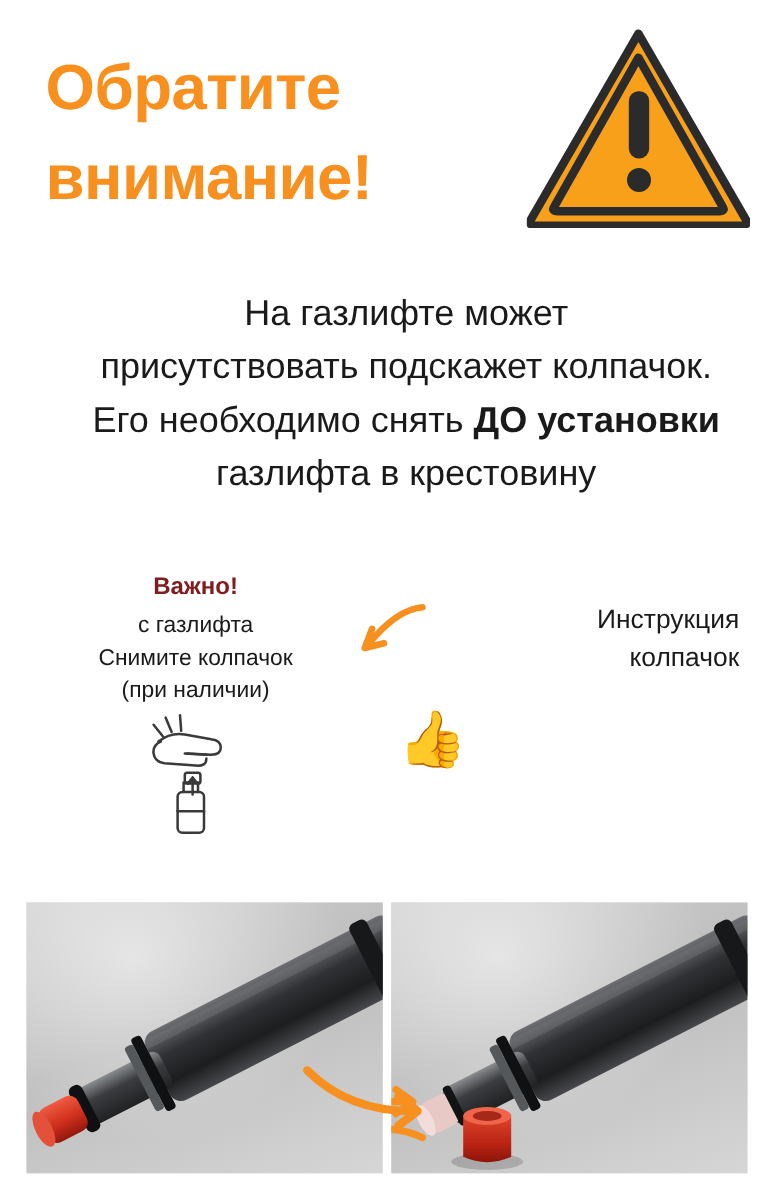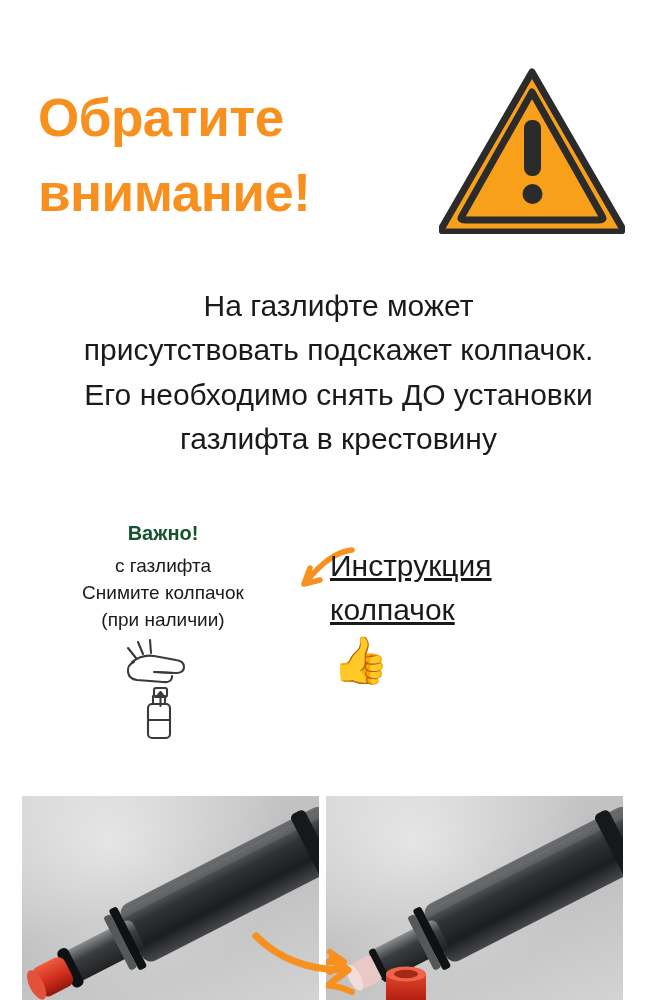--- a/index.html
+++ b/index.html
@@ -18,21 +18,20 @@
   .page {
     position: relative;
     width: 645px;
     height: 1000px;
   }
 
   
   .header {
     position: relative;
     height: 215px;
-    margin-top: 44px;
   }
   .headline {
     position: absolute;
     left: 38px;
     top: 36px;
     width: 400px;
     color: #F7901E;
     font-size: 53px;
     font-weight: bold;
     line-height: 1.42;
@@ -56,21 +55,21 @@
     left: 0;
     top: 240px;
     width: 645px;
     text-align: center;
     font-size: 30px;
     line-height: 1.48;
     color: #1a1a1a;
     margin-left: 16px;
   }
   .para .bold {
-    font-weight: normal;
+    font-weight: bold;
   }
 
   
   .middle {
     position: absolute;
     top: 478px;
     left: 0;
     width: 645px;
     height: 260px;
   }
@@ -78,21 +77,21 @@
   .note-block {
     position: absolute;
     left: 58px;
     top: 0;
     width: 210px;
     text-align: center;
   }
   .note-title {
     font-size: 20px;
     font-weight: bold;
-    color: #14532d;
+    color: #7f1d1d;
     margin-bottom: 8px;
   }
   .note-text {
     font-size: 19px;
     line-height: 1.42;
     color: #1a1a1a;
   }
 
   .pictogram {
     position: absolute;
@@ -108,26 +107,26 @@
     top: 22px;
     width: 86px;
     height: 60px;
   }
 
   .instr-text {
     position: absolute;
     left: 330px;
     top: 22px;
     width: 300px;
-    font-size: 30px;
+    text-align: right;
+    font-size: 22px;
     line-height: 1.47;
     color: #1a1a1a;
     padding-right: 14px;
     box-sizing: border-box;
-    text-decoration: underline;
   }
 
   .thumb {
     position: absolute;
     left: 332px;
     top: 115px;
     font-size: 46px;
     line-height: 1;
   }
 

